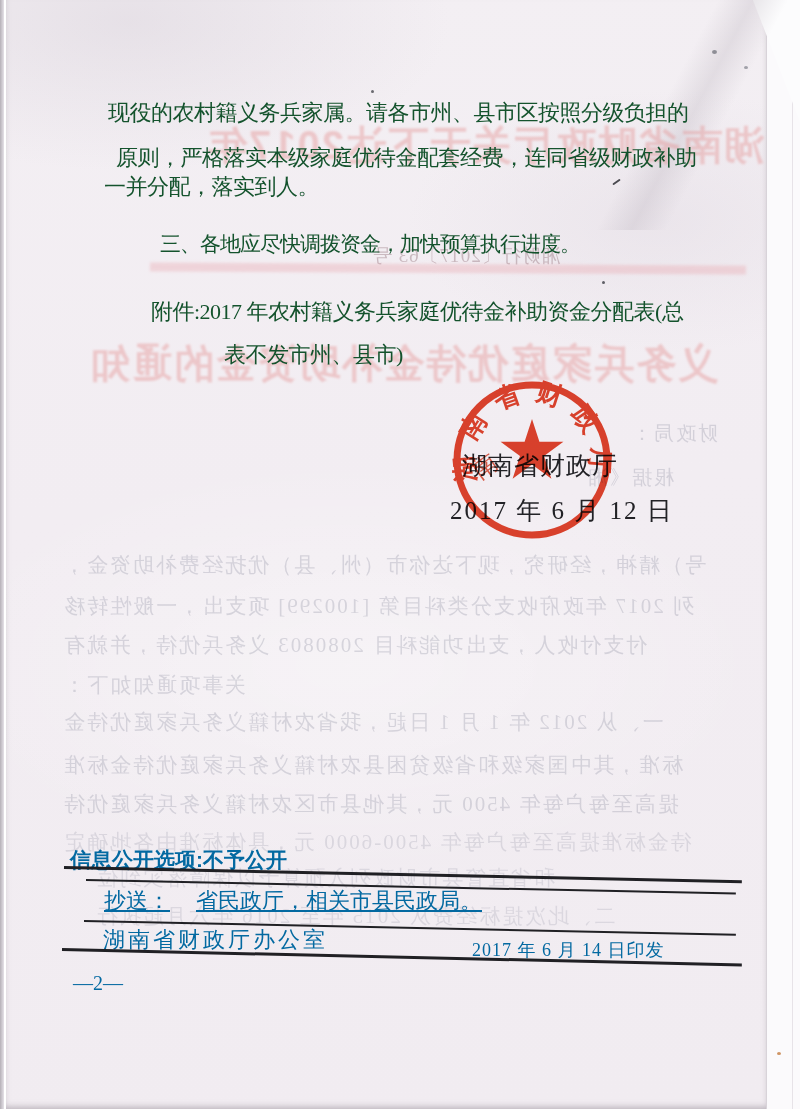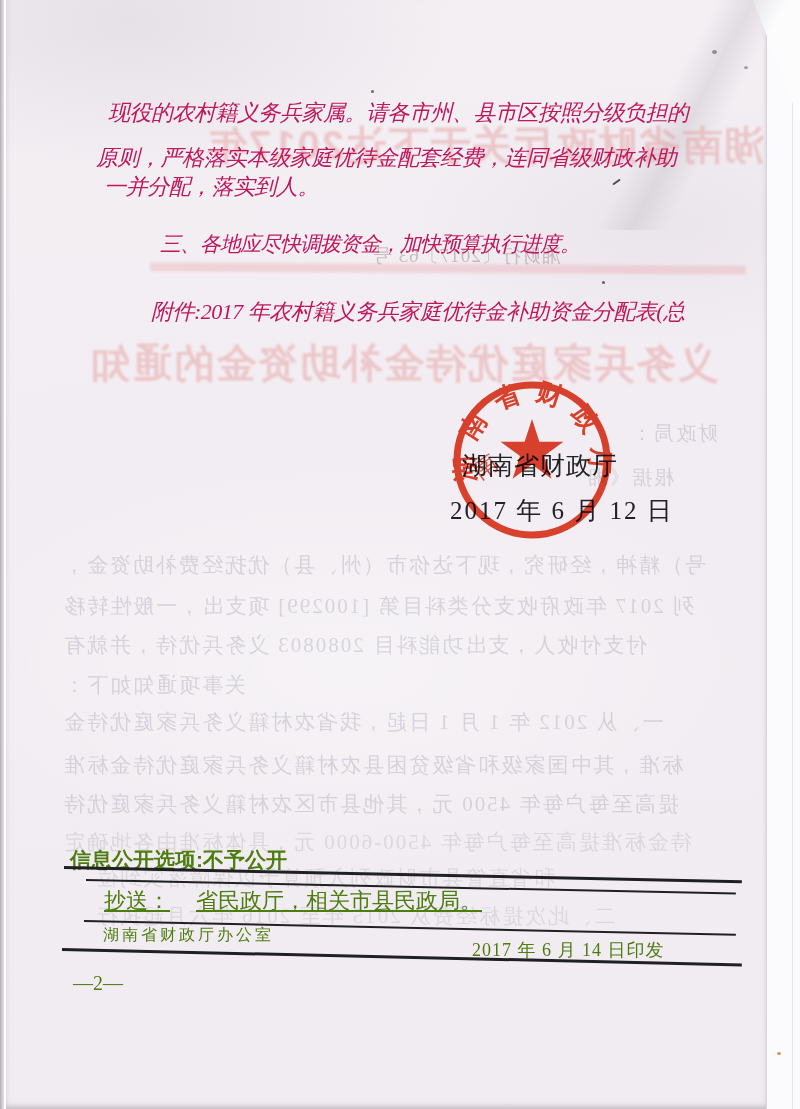--- a/index.html
+++ b/index.html
@@ -15,38 +15,38 @@
          border-right:1px solid #d8d3d9; box-shadow:inset 0 -4px 6px -2px rgba(140,132,142,.55);}
   #edge-left{position:absolute;left:0;top:0;width:4px;height:1109px;
          background:linear-gradient(to right,#b5b0b7,#e6e2e8);}
   #strip-right{position:absolute;left:767px;top:0;width:33px;height:1109px;background:#fbfafc;}
   #strip-line{position:absolute;left:792px;top:0;width:1px;height:1109px;background:#e7e3e8;}
   #corner-fold{position:absolute;left:738px;top:0;width:62px;height:122px;background:#fcfcfd;
          clip-path:polygon(24% 0,100% 0,100% 100%);}
   #crease{position:absolute;left:570px;top:0;width:230px;height:230px;
          background:linear-gradient(118deg,transparent 42%,rgba(186,178,188,.30) 52%,transparent 62%);}
   
-  .ln{position:absolute;white-space:nowrap;color:#be185d;font-size:22px;letter-spacing:-0.5px;z-index:2;font-style:italic;}
+  .ln{position:absolute;white-space:nowrap;color:#14532d;font-size:22px;letter-spacing:-0.5px;z-index:2;}
   .sig{position:absolute;white-space:nowrap;color:#222226;z-index:2;}
   
   .ghost{position:absolute;white-space:nowrap;transform:scaleX(-1);color:#8f90a2;opacity:.30;
          filter:blur(.6px);font-size:21px;letter-spacing:2px;z-index:1;}
   .gred{position:absolute;white-space:nowrap;transform:scaleX(-1);color:#e49191;opacity:.42;
          filter:blur(1.3px);font-weight:bold;font-family:"Liberation Sans",sans-serif;
          font-size:40px;letter-spacing:2px;z-index:1;}
   .gnum{position:absolute;white-space:nowrap;transform:scaleX(-1);color:#a98f97;opacity:.55;
          filter:blur(.5px);font-size:19px;letter-spacing:1px;z-index:1;}
   #pinkband{position:absolute;left:150px;top:264px;width:596px;height:9px;background:#eaacb4;
          opacity:.40;filter:blur(1.6px);transform:rotate(.3deg);z-index:1;}
   
   #seal{position:absolute;left:450px;top:378px;width:164px;height:164px;z-index:3;
         mix-blend-mode:multiply;opacity:.95;}
   
   .rule{position:absolute;background:#202024;transform-origin:left center;z-index:2;}
-  .foot{position:absolute;white-space:nowrap;color:#4d7c0f;z-index:2;}
+  .foot{position:absolute;white-space:nowrap;color:#0369a1;z-index:2;}
   .speck{position:absolute;border-radius:50%;z-index:4;}
 </style>
 </head>
 <body>
 
 <div id="stage">
   <div id="paper"></div>
   <div id="edge-left"></div>
   <div id="strip-right"></div>
   <div id="strip-line"></div>
@@ -65,25 +65,26 @@
   <div class="ghost" style="left:62px;top:631px;">付支付收人，支出功能科目 2080803 义务兵优待，并就有</div>
   <div class="ghost" style="left:62px;top:671px;">关事项通知如下：</div>
   <div class="ghost" style="left:62px;top:708px;">一、从 2012 年 1 月 1 日起，我省农村籍义务兵家庭优待金</div>
   <div class="ghost" style="left:62px;top:751px;">标准，其中国家级和省级贫困县农村籍义务兵家庭优待金标准</div>
   <div class="ghost" style="left:62px;top:790px;">提高至每户每年 4500 元，其他县市区农村籍义务兵家庭优待</div>
   <div class="ghost" style="left:62px;top:828px;opacity:.24;">待金标准提高至每户每年 4500-6000 元，具体标准由各地确定</div>
   <div class="ghost" style="left:95px;top:864px;opacity:.22;">和省直管县市财政列入预算予以保障落实到位</div>
   <div class="ghost" style="left:95px;top:902px;opacity:.22;">二、此次提标经费从 2015 年至 2016 年六月起执行</div>
 
   <div class="ln" style="left:108px;top:98px;">现役的农村籍义务兵家属。请各市州、县市区按照分级负担的</div>
-  <div class="ln" style="left:96px;top:143px;">原则，严格落实本级家庭优待金配套经费，连同省级财政补助</div>
+  <div class="ln" style="left:116px;top:143px;">原则，严格落实本级家庭优待金配套经费，连同省级财政补助</div>
   <div class="ln" style="left:104px;top:172px;">一并分配，落实到人。</div>
   <div class="ln" style="left:160px;top:230px;font-size:21px;letter-spacing:-1px;">三、各地应尽快调拨资金，加快预算执行进度。</div>
 
   <div class="ln" style="left:151px;top:297px;">附件:2017 年农村籍义务兵家庭优待金补助资金分配表(总</div>
+  <div class="ln" style="left:224px;top:340px;">表不发市州、县市)</div>
 
   <div class="sig" style="left:462px;top:449px;font-size:25px;letter-spacing:1px;">湖南省财政厅</div>
   <div class="sig" style="left:450px;top:494px;font-size:25px;letter-spacing:2px;">2017 年 6 月 12 日</div>
 
   <svg id="seal" viewBox="0 0 164 164">
     <circle cx="82" cy="82" r="75" fill="none" stroke="#e23b22" stroke-width="7"></circle>
     <polygon fill="#e23b22" points="82,41 89.4,63.8 113.4,63.8 94,77.9 101.4,100.7 82,86.6 62.6,100.7 70,77.9 50.6,63.8 74.6,63.8"></polygon>
     <path id="sealArc" d="M 28.4 106.4 A 59 59 0 1 1 135.6 106.4" fill="none"></path>
     <text font-size="26" fill="#e23b22" letter-spacing="6" font-weight="bold">
       <textPath href="#sealArc" startOffset="4" textLength="226" lengthAdjust="spacing">湖南省财政厅</textPath>
@@ -93,21 +94,21 @@
 
   <div class="foot" style="left:70px;top:846px;font-family:'Liberation Sans',sans-serif;font-weight:bold;font-size:21px;">信息公开选项:不予公开</div>
   <div class="rule" style="left:64px;top:866px;width:678px;height:3px;transform:rotate(1.2deg);"></div>
   <div class="rule" style="left:86px;top:879px;width:650px;height:2px;transform:rotate(1.2deg);"></div>
 
   <div class="foot" style="left:104px;top:886px;font-size:22px;text-decoration:underline;">
     <span>抄送：</span><span style="display:inline-block;width:26px;"></span><span>省民政厅，相关市县民政局。</span>
   </div>
   <div class="rule" style="left:84px;top:920px;width:652px;height:2px;transform:rotate(1.2deg);"></div>
 
-  <div class="foot" style="left:103px;top:925px;font-size:16px;letter-spacing:3px;font-family:Liberation Serif, serif;">湖南省财政厅办公室</div>
+  <div class="foot" style="left:103px;top:925px;font-size:22px;letter-spacing:3px;font-family:Liberation Serif, serif;">湖南省财政厅办公室</div>
   <div class="foot" style="left:472px;top:938px;font-size:18px;letter-spacing:1px;">2017 年 6 月 14 日印发</div>
   <div class="rule" style="left:62px;top:948px;width:680px;height:3px;transform:rotate(1.3deg);"></div>
 
   <div class="foot" style="left:73px;top:972px;font-size:20px;">—2—</div>
 
   <div class="speck" style="left:712px;top:50px;width:5px;height:4px;background:#8e8e96;"></div>
   <div class="speck" style="left:744px;top:66px;width:4px;height:3px;background:#a0a0a8;"></div>
   <div class="speck" style="left:371px;top:90px;width:3px;height:3px;background:#6a6a70;"></div>
   <div class="speck" style="left:602px;top:281px;width:3px;height:3px;background:#5f5f66;"></div>
   <div class="speck" style="left:612px;top:181px;width:9px;height:2px;border-radius:1px;background:#4a4a50;transform:rotate(-35deg);"></div>

